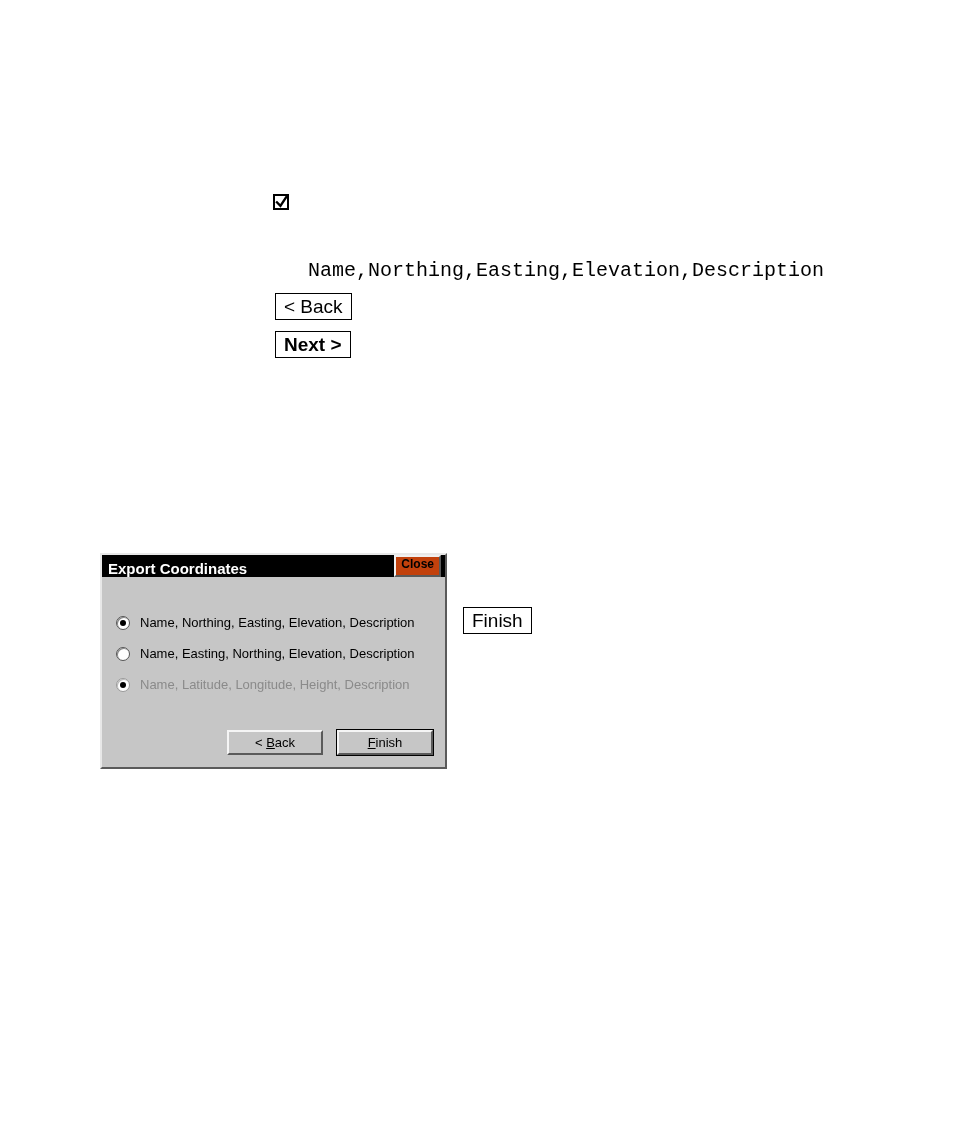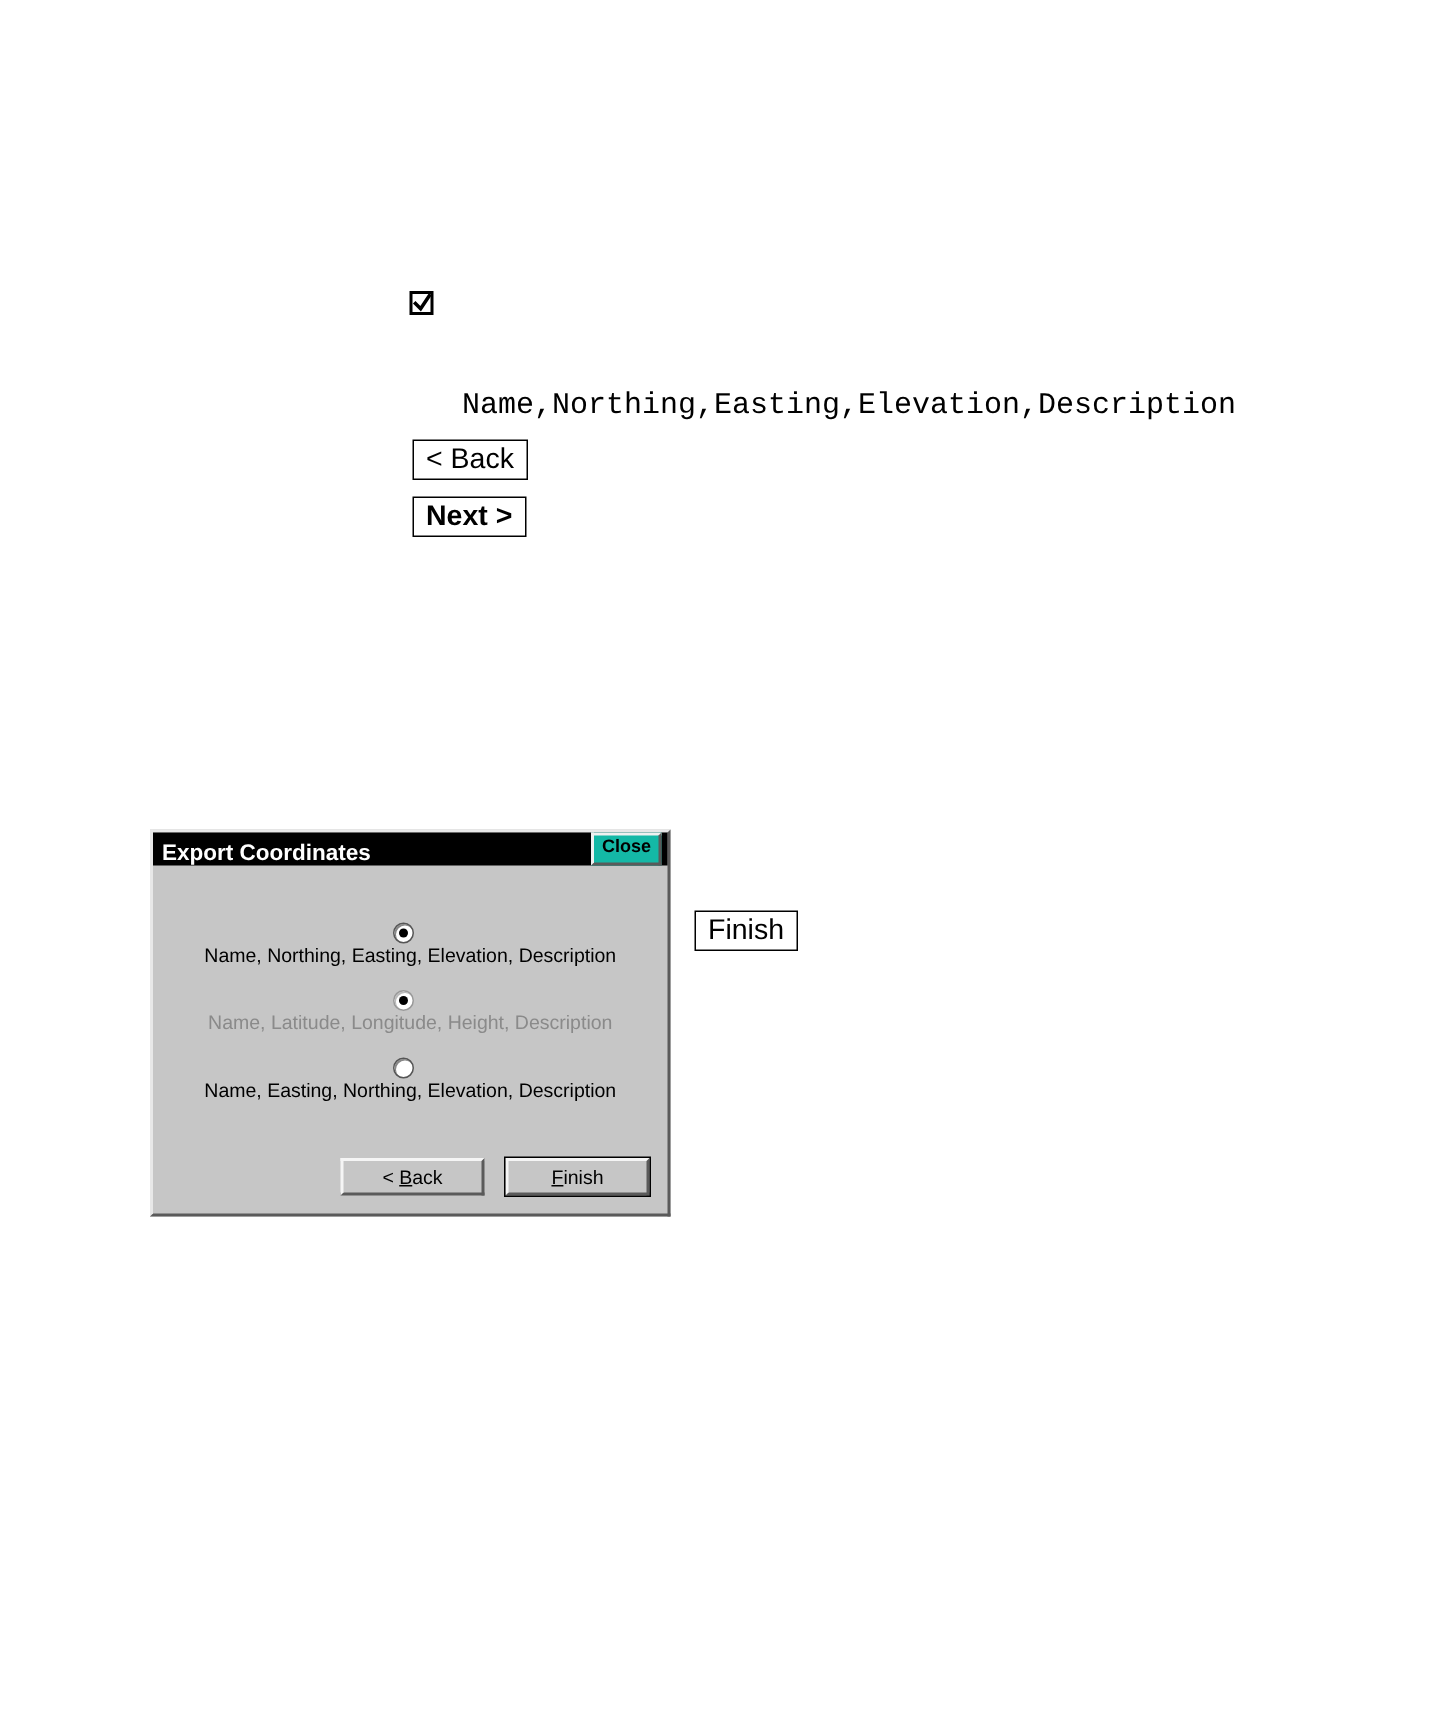--- a/index.html
+++ b/index.html
@@ -75,21 +75,21 @@
     color: #fff;
     height: 22px;
     display: flex;
     align-items: flex-end;
     padding: 0 4px 0 6px;
     font-size: 15px;
     font-weight: bold;
   }
   .dlg-titlebar .spacer { flex: 1; }
   .dlg-close {
-    background: #14b8a6;
+    background: #c2410c;
     color: #000;
     border-top: 2px solid #f0f0f0;
     border-left: 2px solid #f0f0f0;
     border-right: 2px solid #5a5a5a;
     border-bottom: 2px solid #5a5a5a;
     font-family: Arial, Helvetica, sans-serif;
     font-weight: bold;
     font-size: 12px;
     padding: 0 5px;
     height: 18px;
@@ -97,21 +97,20 @@
     cursor: default;
   }
   .dlg-body {
     padding: 38px 14px 12px 14px;
   }
   .dlg-row {
     display: flex;
     align-items: center;
     font-size: 13px;
     margin-bottom: 16px;
-    flex-direction: column;
   }
   .dlg-row.disabled {
     color: #8a8a8a;
   }
   .radio {
     width: 12px;
     height: 12px;
     border: 1px solid #555;
     border-radius: 50%;
     background: #fff;
@@ -185,30 +184,30 @@
       <span class="dlg-close">Close</span>
     </div>
 
     <div class="dlg-body">
 
       <div class="dlg-row">
         <span class="radio on"></span>
         <span>Name, Northing, Easting, Elevation, Description</span>
       </div>
 
+      <div class="dlg-row">
+        <span class="radio"></span>
+        <span>Name, Easting, Northing, Elevation, Description</span>
+      </div>
+
       <div class="dlg-row disabled">
         <span class="radio on"></span>
         <span>Name, Latitude, Longitude, Height, Description</span>
       </div>
 
-      <div class="dlg-row">
-        <span class="radio"></span>
-        <span>Name, Easting, Northing, Elevation, Description</span>
-      </div>
-
 
     </div>
 
     <div class="dlg-footer">
       <div class="win-btn">
         <span>&lt; </span><span class="mn">B</span><span>ack</span>
       </div>
       <div class="win-btn default">
         <span class="mn">F</span><span>inish</span>
       </div>

